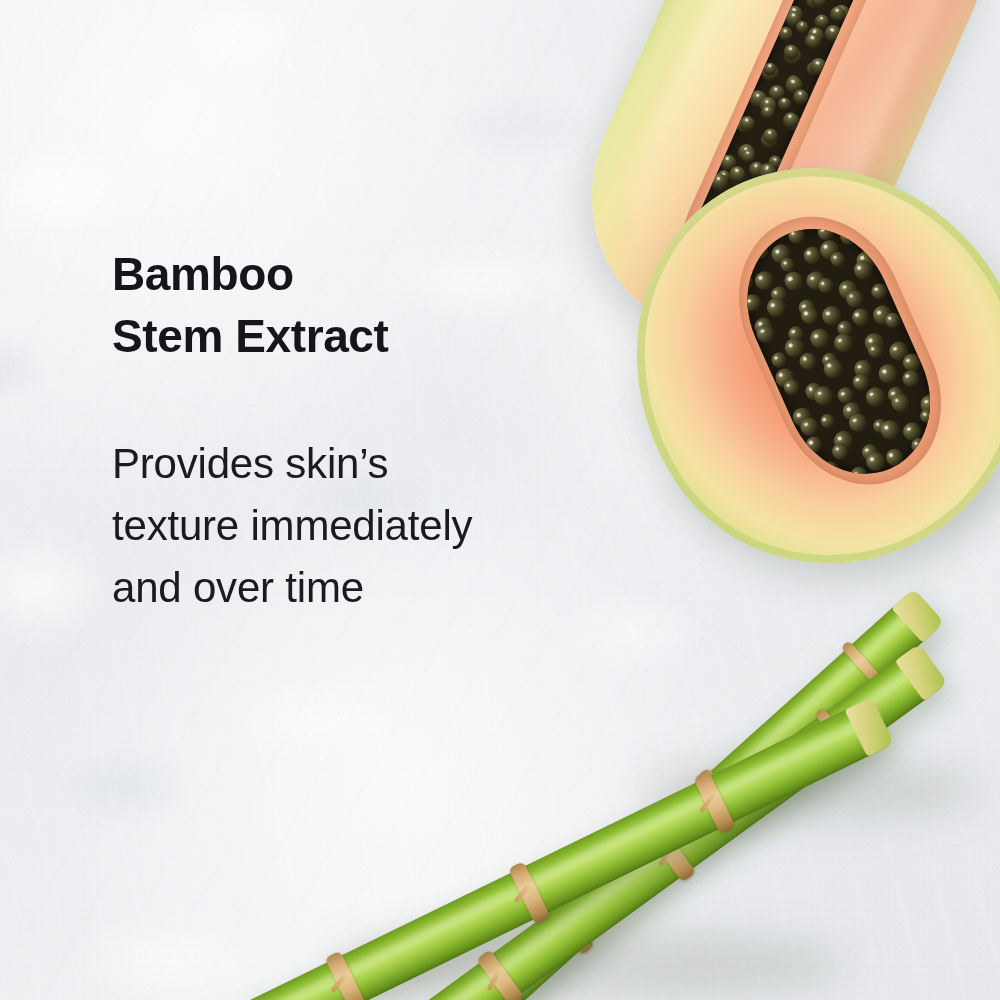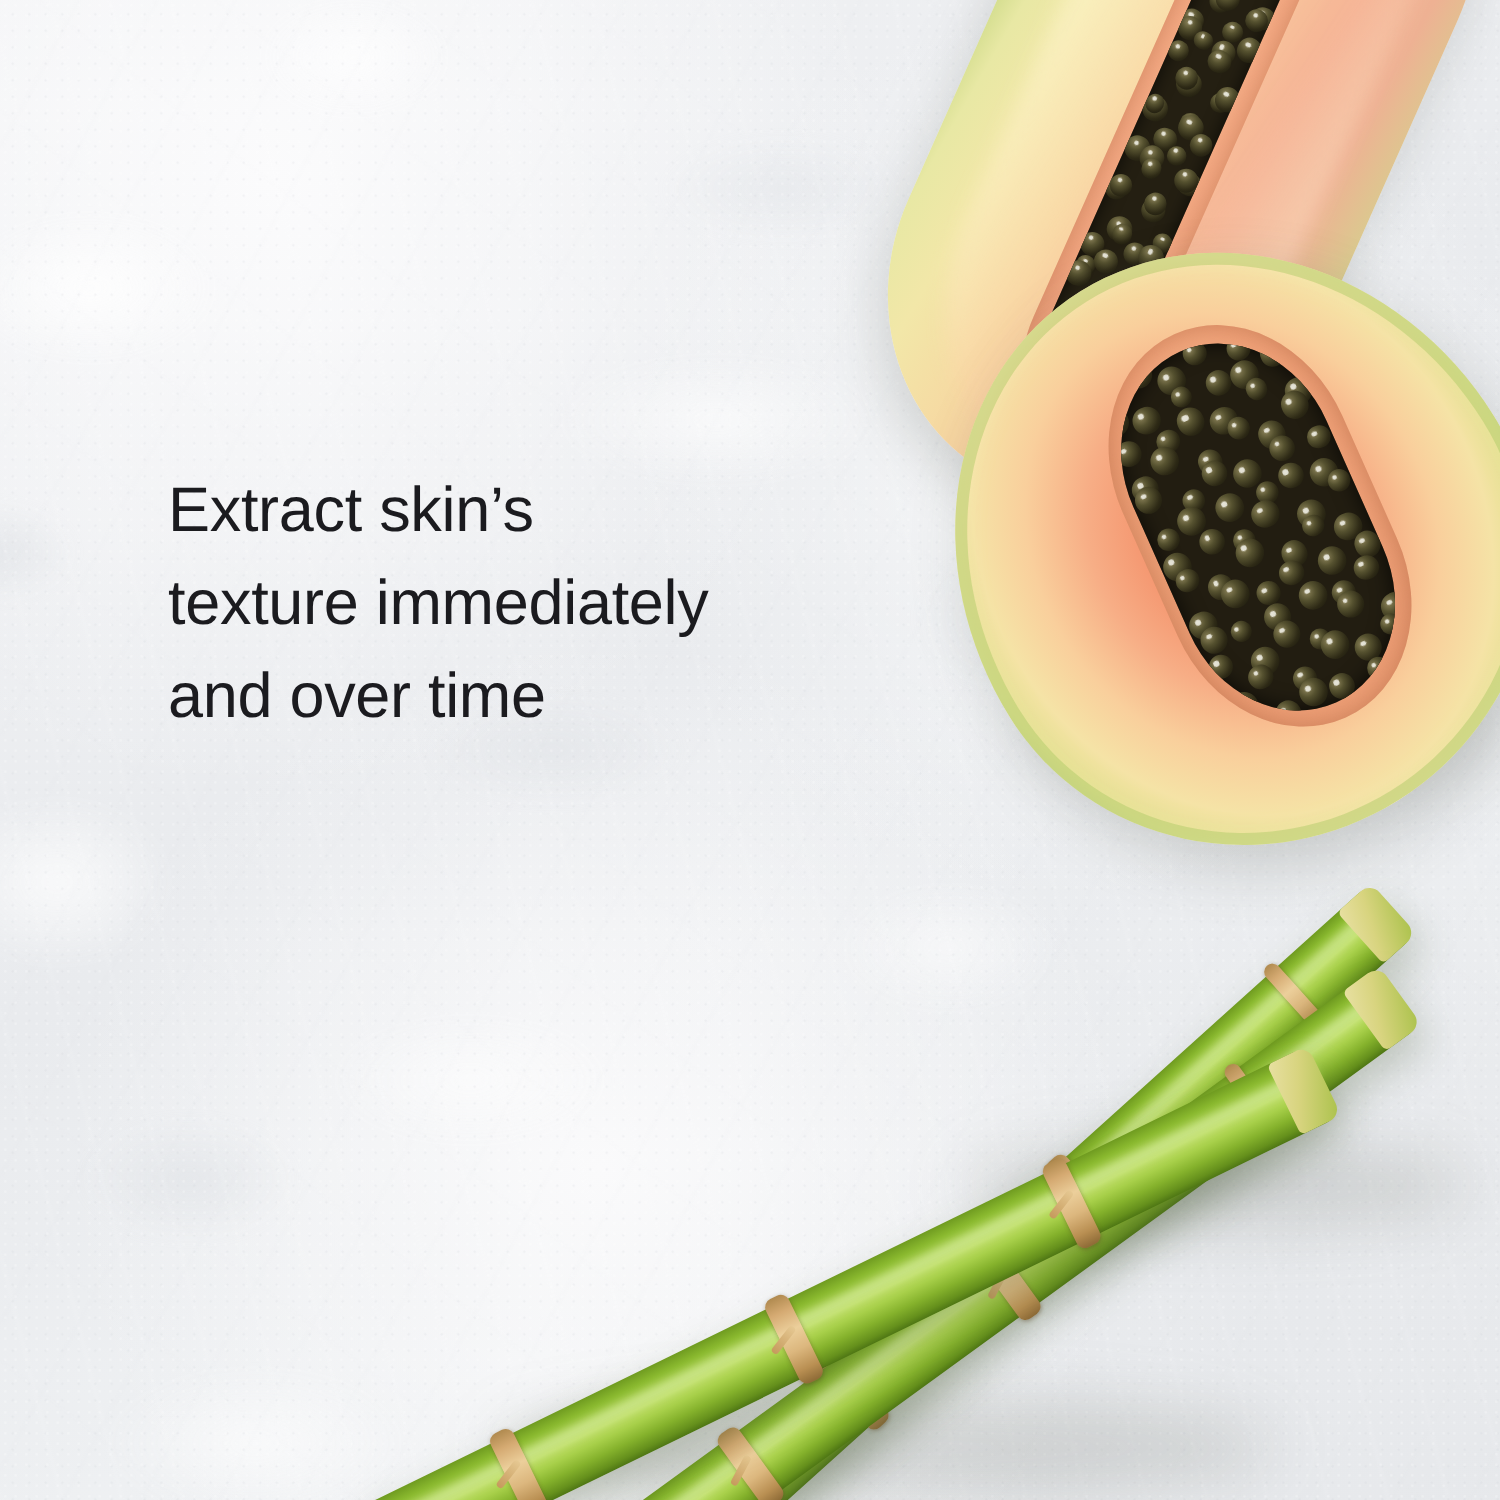--- a/index.html
+++ b/index.html
@@ -459,22 +459,24 @@
             <span class="wisp"></span>
           </div>
       </div>
 
     </div>
   </div>
 
   <div class="copy">
 
     <div class="ing-block">
+      <div class="ing-title">Bamboo
+Stem Extract</div>
     </div>
 
     <div class="ing-block">
-      <div class="ing-desc">Extract skin’s
+      <div class="ing-desc">Provides skin’s
 texture immediately
 and over time</div>
     </div>
 
   </div>
 </div>
 
 </body></html>

